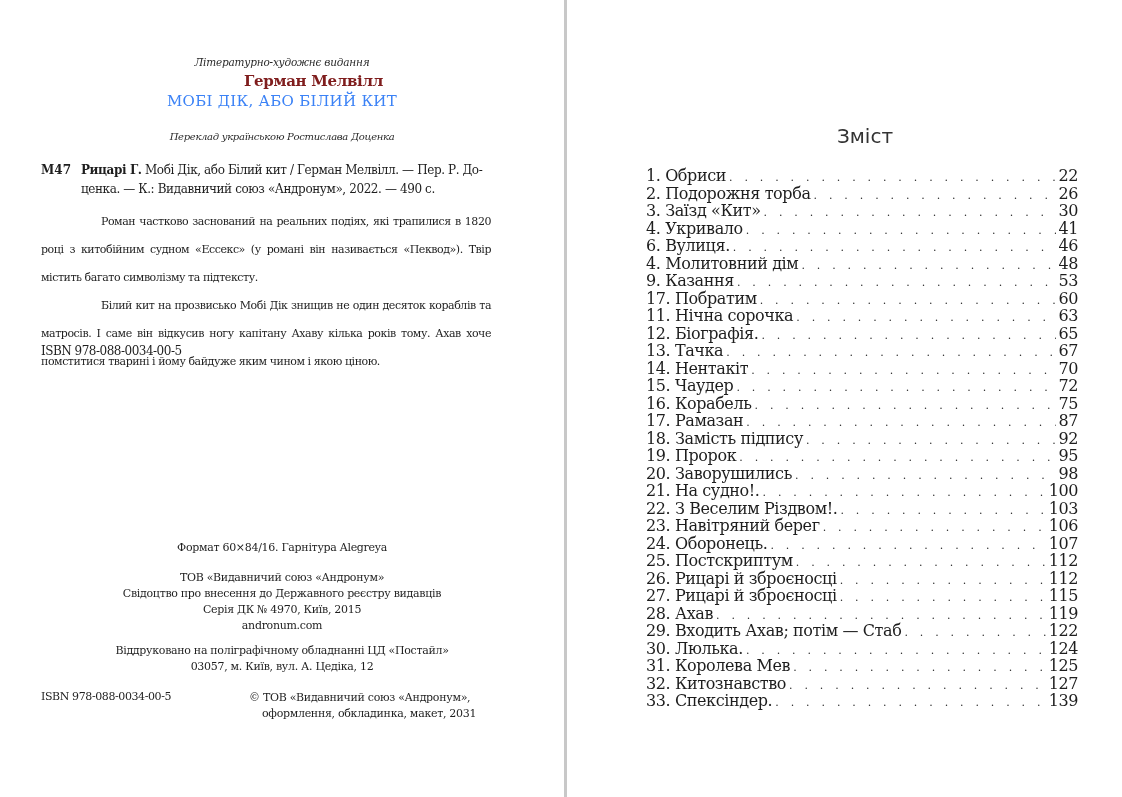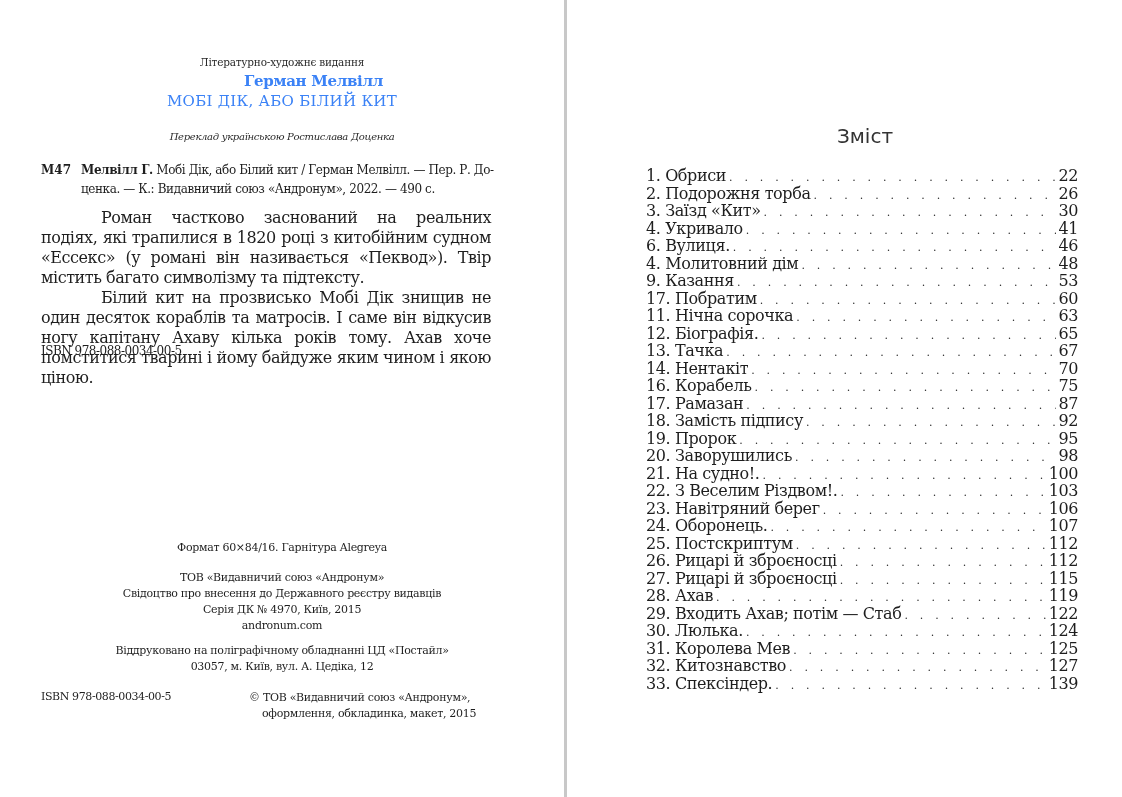--- a/index.html
+++ b/index.html
@@ -5,31 +5,31 @@
   html, body { margin:0; padding:0; }
   body {
     width:1122px; height:797px; background:#ffffff; position:relative; overflow:hidden;
     font-family:"DejaVu Serif", serif; color:#1e1e1e;
   }
   .page { position:absolute; top:0; height:797px; }
   .page-left { left:0; width:564px; }
   .divider { position:absolute; left:564px; top:0; width:3px; height:797px; background:#c8c8c8; }
 
   .center { position:absolute; text-align:center; }
-  .genre { left:0; width:564px; top:56px; font-size:10.5px; color:#2a2a2a; letter-spacing:-0.2px;text-align:center; }
-  .author { left:0; width:627px; top:72px; font-weight:bold; font-size:15px; color:#3b82f6; letter-spacing:-0.3px; }
+  .genre { left:0; width:564px; top:56px; font-style:italic; font-size:10.5px; color:#2a2a2a; letter-spacing:-0.2px;text-align:center; }
+  .author { left:0; width:627px; top:72px; font-weight:bold; font-size:15px; color:#7f1d1d; letter-spacing:-0.3px; }
   .title { left:0; width:564px; top:92px; font-size:15px; color:#3b82f6; letter-spacing:0.3px; }
   .translator { left:0; width:564px; top:131px; font-style:italic; font-size:10px; color:#2a2a2a; letter-spacing:-0.3px; }
 
   .cat { position:absolute; left:41px; top:161px; font-size:12px; line-height:19px; }
   .cat-code { position:absolute; left:0; top:0; font-weight:bold;text-align:center; }
   .cat-text { position:absolute; left:40px; top:0; width:440px; letter-spacing:-0.4px; }
   .cat-text b { font-weight:bold; }
 
-  .annot { position:absolute; left:41px; top:208px; width:450px; font-size:16px; line-height:20px; letter-spacing:-0.45px; }
+  .annot { position:absolute; left:41px; top:208px; width:450px; font-size:11px; line-height:28px; letter-spacing:-0.45px; }
   .annot p { margin:0; text-indent:60px; text-align:justify; text-align-last:left; }
 
   .isbn1 { position:absolute; left:41px; top:344px; font-size:12px; letter-spacing:-0.5px; }
 
   .imprint { position:absolute; left:0; width:564px; text-align:center; font-size:11px; line-height:16px; letter-spacing:-0.3px; }
   .fmt { top:540px; }
   .pub { top:570px; }
   .print { top:643px; }
 
   .isbn2 { position:absolute; left:41px; top:690px; font-size:11px; letter-spacing:-0.4px; }
@@ -49,21 +49,21 @@
 
 <div class="page page-left">
   <div class="center genre">Літературно-художнє видання</div>
   <div class="center author">Герман Мелвілл</div>
   <div class="center title">МОБІ ДІК, АБО БІЛИЙ КИТ</div>
   <div class="center translator">Переклад українською Ростислава Доценка</div>
 
   <div class="cat">
     <span class="cat-code">М47</span>
     <div class="cat-text">
-      <b>Мелвілл Г.</b><span> Мобі Дік, або Білий кит / Герман Мелвілл. — Пер. Р. До-</span><br>
+      <b>Рицарі Г.</b><span> Мобі Дік, або Білий кит / Герман Мелвілл. — Пер. Р. До-</span><br>
       <span>ценка. — К.: Видавничий союз «Андронум», 2022. — 490 с.</span>
     </div>
   </div>
 
   <div class="annot">
     <p>Роман частково заснований на реальних подіях, які трапилися в 1820 році з китобійним судном «Ессекс» (у романі він називається «Пеквод»). Твір містить багато символізму та підтексту.</p>
     <p>Білий кит на прозвисько Мобі Дік знищив не один десяток кораблів та матросів. І саме він відкусив ногу капітану Ахаву кілька років тому. Ахав хоче помститися тварині і йому байдуже яким чином і якою ціною.</p>
   </div>
 
   <div class="isbn1">ISBN 978-088-0034-00-5</div>
@@ -78,21 +78,21 @@
   </div>
 
   <div class="imprint print">
     <div>Віддруковано на поліграфічному обладнанні ЦД «Постайл»</div>
     <div>03057, м. Київ, вул. А. Цедіка, 12</div>
   </div>
 
   <div class="isbn2">ISBN 978-088-0034-00-5</div>
   <div class="copy">
     <div>© ТОВ «Видавничий союз «Андронум»,</div>
-    <div class="l2">оформлення, обкладинка, макет, 2015</div>
+    <div class="l2">оформлення, обкладинка, макет, 2031</div>
   </div>
 </div>
 
 <div class="divider"></div>
 
 <div class="toc-title" style="left:567px;width:596px;">Зміст</div>
 <div class="toc" id="toc">
     <div class="toc-row">
       <span class="toc-label">1. Обриси</span>
       <span class="toc-dots"></span>
@@ -147,20 +147,25 @@
       <span class="toc-label">13. Тачка</span>
       <span class="toc-dots"></span>
       <span class="toc-page">67</span>
     </div>
     <div class="toc-row">
       <span class="toc-label">14. Нентакіт</span>
       <span class="toc-dots"></span>
       <span class="toc-page">70</span>
     </div>
     <div class="toc-row">
+      <span class="toc-label">15. Чаудер</span>
+      <span class="toc-dots"></span>
+      <span class="toc-page">72</span>
+    </div>
+    <div class="toc-row">
       <span class="toc-label">16. Корабель</span>
       <span class="toc-dots"></span>
       <span class="toc-page">75</span>
     </div>
     <div class="toc-row">
       <span class="toc-label">17. Рамазан</span>
       <span class="toc-dots"></span>
       <span class="toc-page">87</span>
     </div>
     <div class="toc-row">

